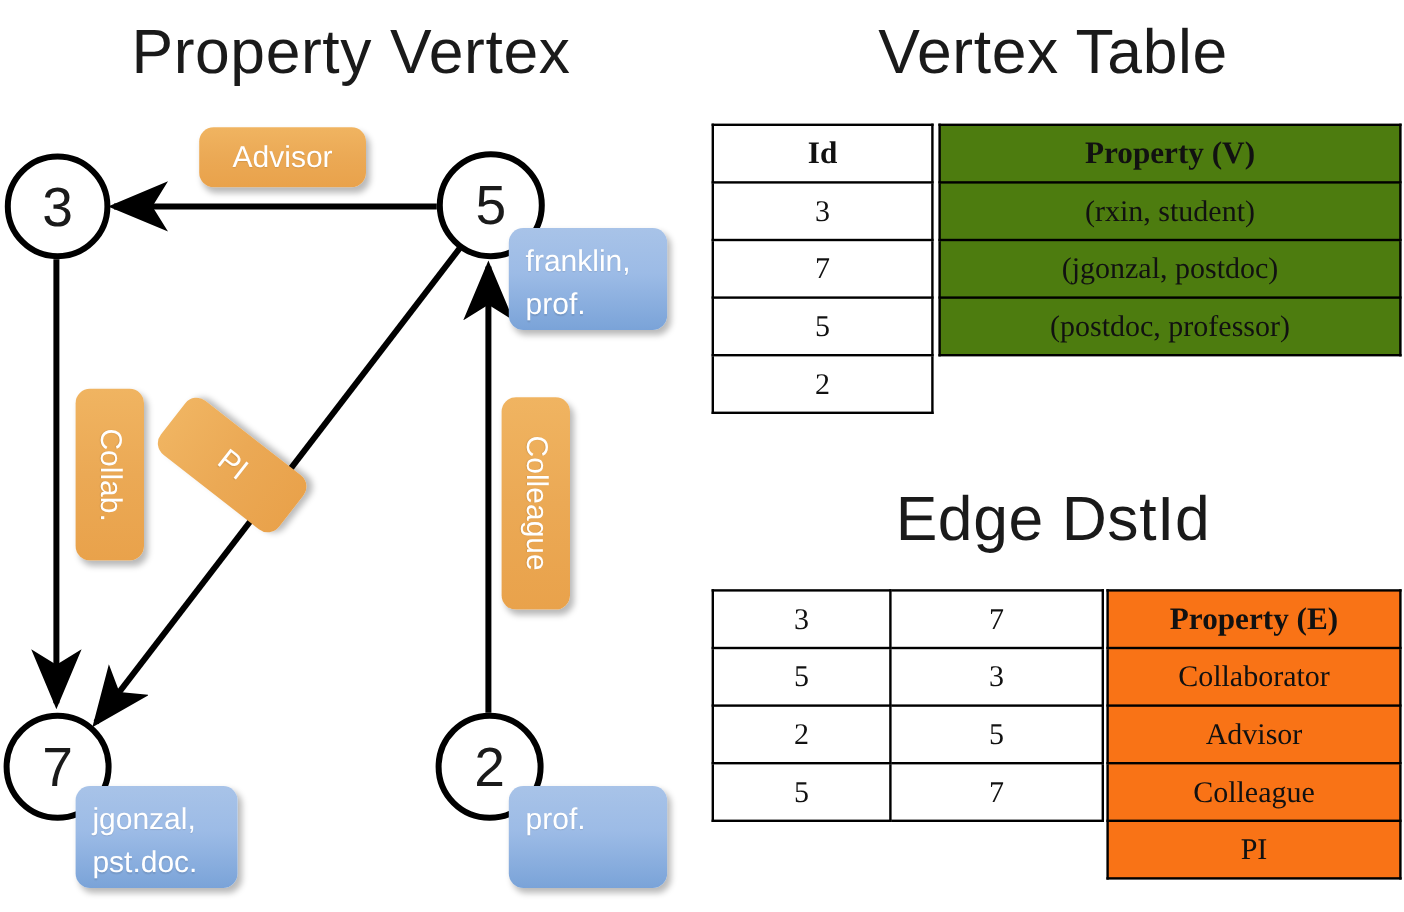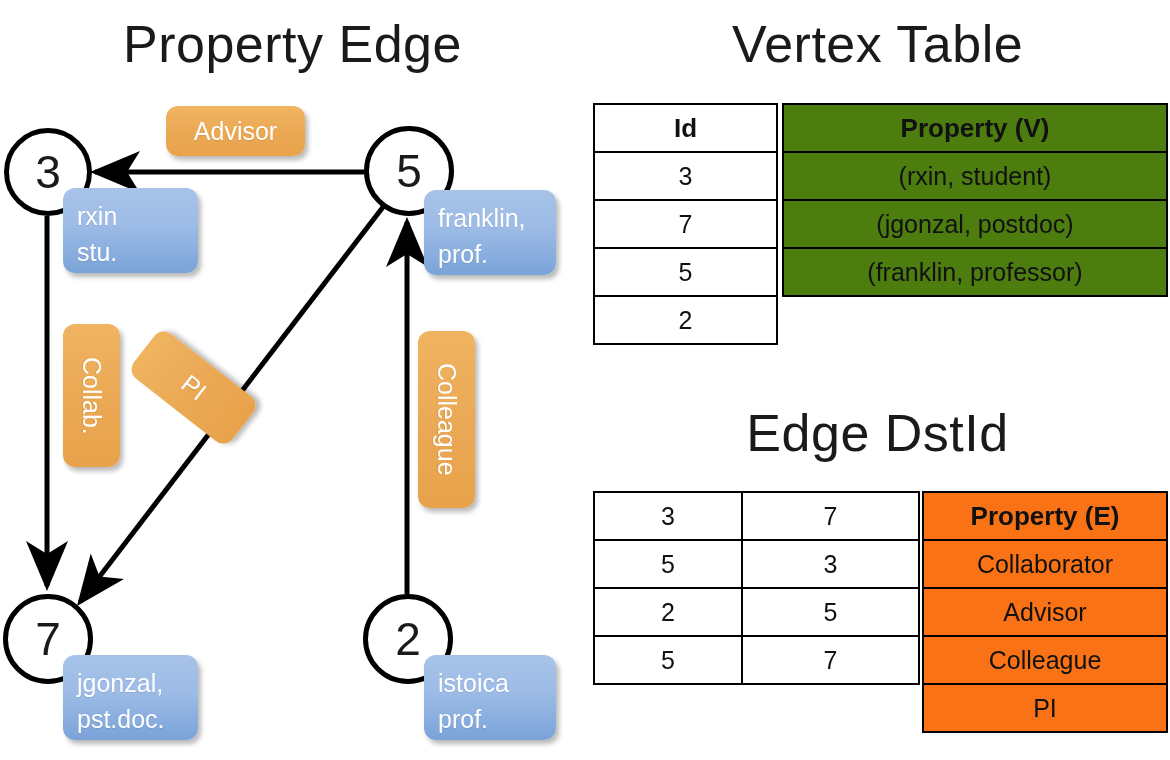--- a/index.html
+++ b/index.html
@@ -95,29 +95,30 @@
   }
   .tbl td {
     border: 2px solid #000;
     text-align: center;
     font-size: 25px;
     font-weight: 300;
     color: #111;
     height: 46px;
     padding: 0;
     line-height: 1;
+    font-family: Liberation Serif, serif;
   }
   .tbl td.hdr { font-weight: bold; font-size: 26px; }
   .blue-cell  { background: #4d7c0f; }
   .peach-cell { background: #f97316; }
 </style>
 </head>
 <body>
 
-<div class="title" id="title-property-graph">Property Edge</div>
+<div class="title" id="title-property-graph">Property Vertex</div>
 <div class="title" id="title-vertex-table">Vertex Table</div>
 <div class="title" id="title-edge-table">Edge DstId</div>
 
 <div id="graph-panel">
 
   <svg id="graph-svg" width="585" height="760">
     <defs>
       <marker id="arrowhead" markerWidth="11" markerHeight="11" refX="9" refY="4.2" orient="auto" markerUnits="strokeWidth">
         <path d="M0,0 L10,4.2 L0,8.4 L2.6,4.2 Z" fill="#000"></path>
       </marker>
@@ -138,34 +139,29 @@
   <div class="node-circle" style="left:364px; top:126px; width:90px; height:90px;">
     <span>5</span>
   </div>
   <div class="node-circle" style="left:3px;  top:594px; width:90px; height:90px;">
     <span>7</span>
   </div>
   <div class="node-circle" style="left:363px; top:594px; width:90px; height:90px;">
     <span>2</span>
   </div>
 
-  <div class="prop-box" style="left:63px; top:188px; width:135px; height:85px;">
-    <div>rxin</div>
-    <div>stu.</div>
-  </div>
   <div class="prop-box" style="left:424px; top:190px; width:132px; height:85px;">
     <div>franklin,</div>
     <div>prof.</div>
   </div>
   <div class="prop-box" style="left:63px; top:655px; width:135px; height:85px;">
     <div>jgonzal,</div>
     <div>pst.doc.</div>
   </div>
   <div class="prop-box" style="left:424px; top:655px; width:132px; height:85px;">
-    <div>istoica</div>
     <div>prof.</div>
   </div>
 
   <div class="edge-label" style="left:166px; top:106px; width:139px; height:50px;">
     <span>Advisor</span>
   </div>
 
   <div class="edge-label rot-cw" style="left:63px; top:324px; width:57px; height:143px;">
     <span>Collab.</span>
   </div>
@@ -204,21 +200,21 @@
       <tr>
     <td class="hdr blue-cell">Property (V)</td>
   </tr>
   <tr>
     <td class="blue-cell">(rxin, student)</td>
   </tr>
   <tr>
     <td class="blue-cell">(jgonzal, postdoc)</td>
   </tr>
   <tr>
-    <td class="blue-cell">(franklin, professor)</td>
+    <td class="blue-cell">(postdoc, professor)</td>
   </tr>
 </tbody>
   </table>
 
 <table class="tbl" id="edge-src-dst-table" style="left:593px; top:491px; width:325px;">
   <colgroup>
       <col style="width:148px">
       <col style="width:177px">
     </colgroup>
   <tbody>

